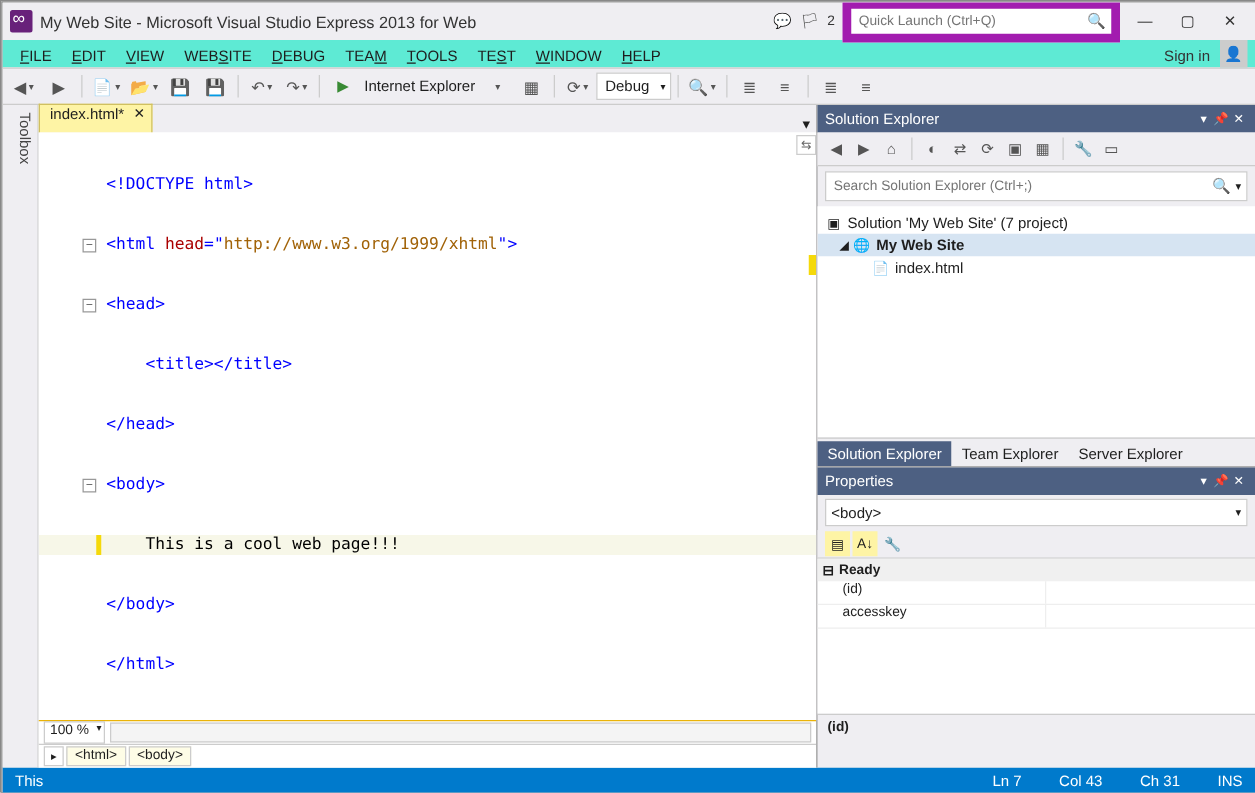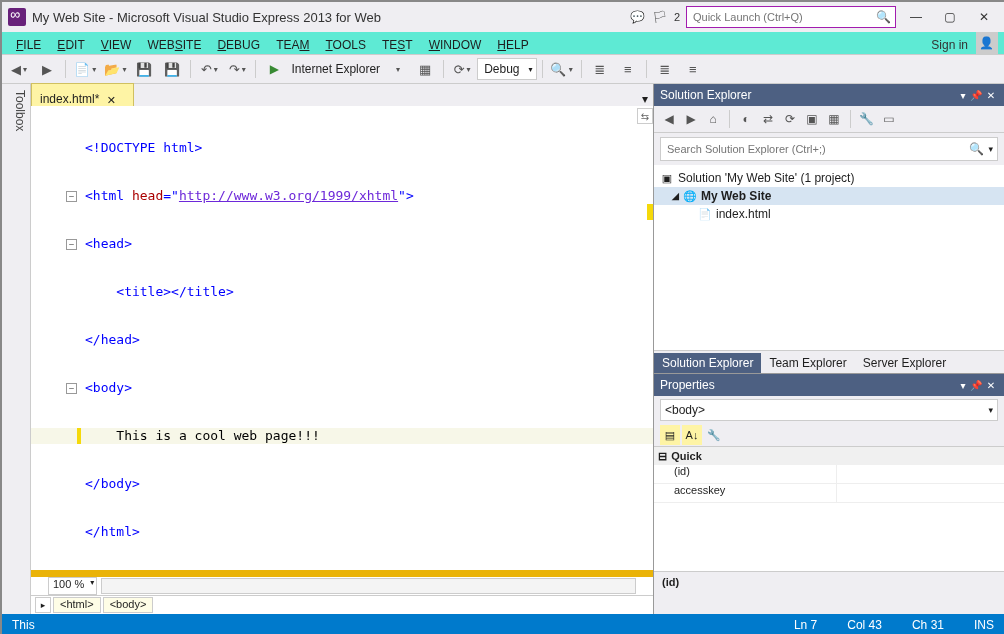--- a/index.html
+++ b/index.html
@@ -2,59 +2,59 @@
 <html><head>
 <meta charset="utf-8">
 <style>
 html,body{margin:0;padding:0;font-family:"Segoe UI",Arial,sans-serif;font-size:12px;color:#1e1e1e;background:#eee;width:1004px;height:634px;overflow:hidden;border:1px solid #888;box-sizing:border-box}
 .titlebar{height:30px;background:#efeef2;display:flex;align-items:center;padding:0 6px;gap:6px}
 .vs-logo{width:18px;height:18px;background:#68217a;border-radius:2px;position:relative}
 .vs-logo::after{content:"∞";color:#fff;position:absolute;left:2px;top:-2px;font-size:14px}
 .title-text{font-size:13px;color:#333}
 .title-spacer{flex:1}
 .title-icon{width:16px;height:16px;display:inline-flex;align-items:center;justify-content:center;color:#555;cursor:pointer}
-.quicklaunch{width:200px;height:20px;border:1px solid #a21caf;background:#fff;display:flex;align-items:center;padding:0 4px}
+.quicklaunch{width:200px;height:20px;border:7px solid #a21caf;background:#fff;display:flex;align-items:center;padding:0 4px}
 .quicklaunch input{border:none;outline:none;flex:1;font-size:11px;color:#888}
 .winbtn{width:28px;height:20px;display:inline-flex;align-items:center;justify-content:center;color:#333;cursor:pointer;font-family:Arial}
 .menubar{height:22px;background:#5eead4;display:flex;align-items:flex-end;padding:0 6px;gap:0}
 .menuitem{padding:2px 8px;color:#1e1e1e;cursor:pointer;font-size:12px}
 .menuitem u{text-decoration:underline}
 .menu-spacer{flex:1}
 .signin{padding:2px 8px;color:#333;cursor:pointer}
 .avatar{width:22px;height:22px;background:#ccc;display:inline-flex;align-items:center;justify-content:center}
 .toolbar{height:28px;background:#efeef2;border-top:1px solid #ccc;border-bottom:1px solid #ccc;display:flex;align-items:center;padding:0 4px;gap:2px}
 .tbtn{min-width:20px;height:22px;padding:0 3px;display:inline-flex;align-items:center;justify-content:center;color:#555;cursor:pointer;font-size:13px}
 .tbtn.drop::after{content:"▾";font-size:8px;margin-left:2px;color:#555}
 .tsep{width:1px;height:18px;background:#ccc;margin:0 3px}
 .play{color:#388a34;font-size:12px}
 .debug-select{height:20px;border:1px solid #ccc;background:#fff;padding:0 16px 0 6px;display:inline-flex;align-items:center;position:relative}
 .debug-select::after{content:"▾";position:absolute;right:3px;font-size:8px}
 .main{display:flex;height:calc(100% - 30px - 22px - 28px - 22px)}
 .toolbox-tab{width:22px;background:#efeef2;border-right:1px solid #ccc;writing-mode:vertical-rl;text-orientation:mixed;padding:6px 3px;color:#444;cursor:pointer;font-size:12px}
 .editor-panel{flex:1;display:flex;flex-direction:column;background:#fff;min-width:0}
 .tabstrip{height:22px;background:#efeef2;display:flex;align-items:flex-end}
-.filetab{height:22px;background:#fef4a5;border:1px solid #d0c060;border-bottom:none;display:flex;align-items:flex-end;padding:0 16px 0 8px;gap:6px;font-size:12px}
+.filetab{height:22px;background:#fef4a5;border:1px solid #d0c060;border-bottom:none;display:flex;align-items:flex-start;padding:0 4px 0 8px;gap:6px;font-size:12px}
 .filetab .close{width:12px;height:12px;display:inline-flex;align-items:center;justify-content:center;cursor:pointer;font-size:11px}
 .tabstrip-spacer{flex:1}
 .tabstrip-drop{width:16px;display:inline-flex;justify-content:center;cursor:pointer}
 .editor-body{flex:1;display:flex;position:relative;background:#fff;overflow:hidden}
 .code{flex:1;font-family:Consolas,monospace;font-size:13px;line-height:16px;padding:2px 0 0 0;position:relative;white-space:pre}
 .code .line{display:flex;height:16px}
 .code .gutter{width:48px;display:flex;align-items:center;justify-content:flex-end;padding-right:2px;color:#aaa;font-size:11px}
 .code .minus{width:9px;height:9px;border:1px solid #999;display:inline-flex;align-items:center;justify-content:center;font-size:9px;line-height:1;color:#666;margin-right:2px}
 .code .txt{flex:1;padding-left:4px}
 .blue{color:#0000ff}
 .red{color:#a00}
-.link{color:#6d28d9;text-decoration:underline}
+.link{color:#a16207;}
 .black{color:#000}
 .yellow-left{position:absolute;left:46px;width:4px;background:#f5d90a}
 .highlight-line{background:#f7f7e8}
 .right-glyph{position:absolute;right:0;top:2px;width:14px;height:14px;border:1px solid #ccc;display:flex;align-items:center;justify-content:center;font-size:10px;color:#666;cursor:pointer}
 .right-yellow{position:absolute;right:0;top:calc(2px + 16px*6);width:6px;height:16px;background:#f5d90a}
-.editor-bottom{height:18px;border-top:7px solid #eab308;display:flex;align-items:center;gap:4px;padding:0 17px;background:#fff}
+.editor-bottom{height:18px;border-top:1px solid #eab308;display:flex;align-items:center;gap:4px;padding:0 4px;background:#fff}
 .zoom{border:1px solid #ccc;padding:0 12px 0 4px;height:16px;font-size:11px;position:relative}
 .zoom::after{content:"▾";position:absolute;right:2px;font-size:8px}
 .hscroll{flex:1;height:14px;border:1px solid #ccc;background:#f4f4f4}
 .breadcrumb-bar{height:18px;border-top:1px solid #ccc;background:#fff;display:flex;align-items:center;padding:0 4px;gap:2px}
 .bc-btn{width:14px;height:14px;border:1px solid #ccc;display:inline-flex;align-items:center;justify-content:center;font-size:9px;cursor:pointer}
 .bc-tag{border:1px solid #ccc;padding:0 6px;height:14px;font-size:11px;background:#fefde6;cursor:pointer}
 .right-panel{width:350px;display:flex;flex-direction:column;background:#efeef2;border-left:1px solid #999}
 .panel-header{height:22px;background:#4d6082;color:#fff;display:flex;align-items:center;padding:0 6px;font-size:12px}
 .panel-header .spacer{flex:1}
 .panel-header .btn{width:14px;display:inline-flex;justify-content:center;cursor:pointer;font-size:10px}
@@ -215,21 +215,21 @@
       <div class="se-btn">▭</div>
     </div>
     <div class="se-search">
       <input placeholder="Search Solution Explorer (Ctrl+;)" style="">
       <div>🔍</div>
       <div style="font-size:9px;margin-left:4px">▾</div>
     </div>
     <div class="se-tree">
       <div class="tree-row">
         <span class="tree-icon">▣</span>
-        <span>Solution 'My Web Site' (1 project)</span>
+        <span>Solution 'My Web Site' (7 project)</span>
       </div>
       <div class="tree-row sel bold" style="padding-left:18px">
         <span style="font-size:9px">◢</span>
         <span class="tree-icon">🌐</span>
         <span>My Web Site</span>
       </div>
       <div class="tree-row" style="padding-left:44px">
         <span class="tree-icon">📄</span>
         <span>index.html</span>
       </div>
@@ -252,21 +252,21 @@
           <span>&lt;body&gt;</span>
         </div>
       <div class="props-toolbar">
         <div class="props-btn">▤</div>
         <div class="props-btn">A↓</div>
         <div class="props-btn" style="background:transparent">🔧</div>
       </div>
       <div class="props-grid">
         <div class="pg-cat">
             <span>⊟</span>
-            <span>Quick</span>
+            <span>Ready</span>
           </div>
         <div class="pg-row">
             <div class="pg-name">(id)</div>
             <div class="pg-val"></div>
           </div>
         <div class="pg-row">
             <div class="pg-name">accesskey</div>
             <div class="pg-val"></div>
           </div>
       </div>

